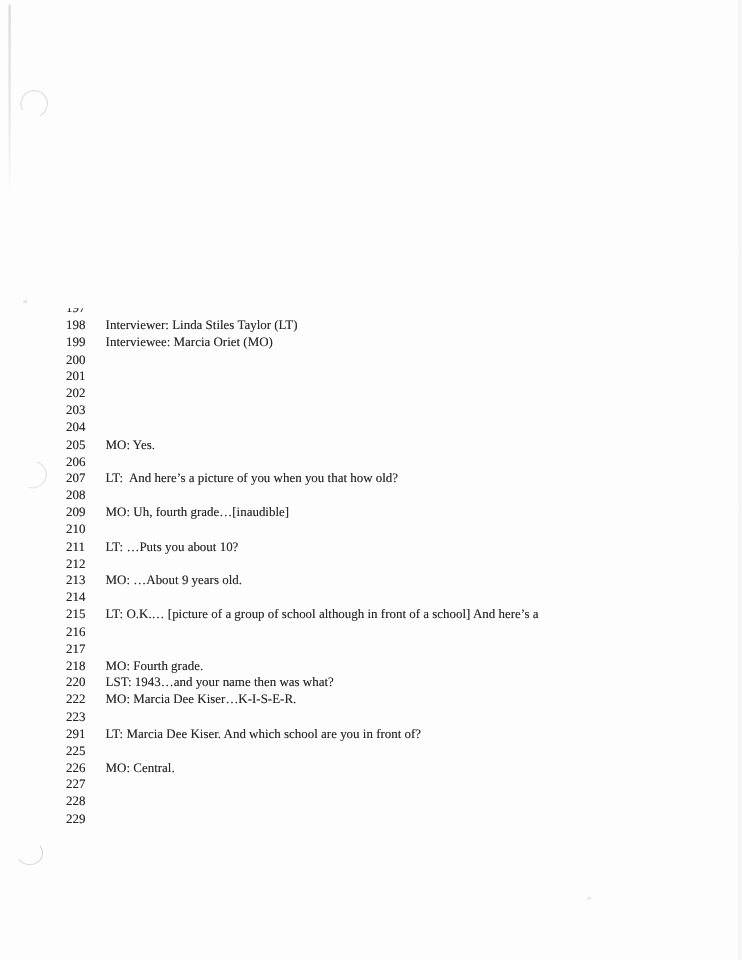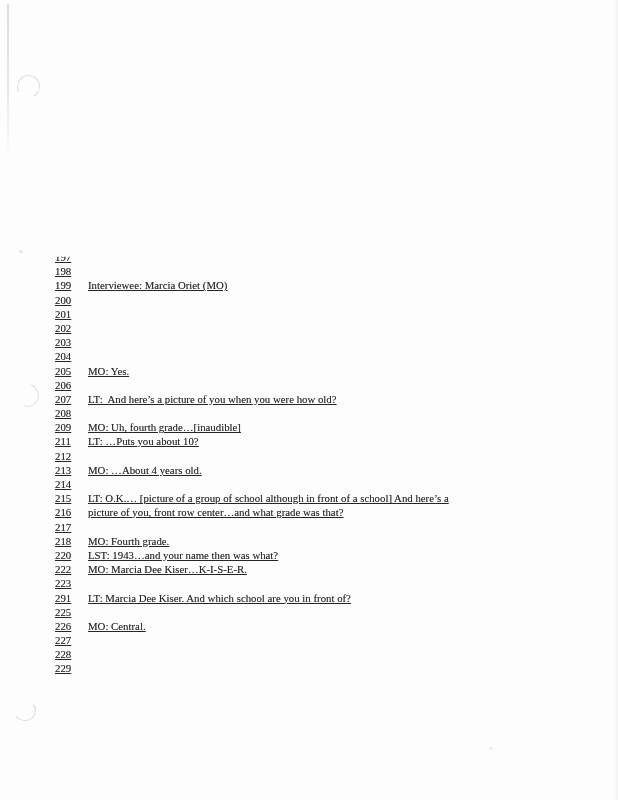--- a/index.html
+++ b/index.html
@@ -79,21 +79,20 @@
     width: 540px;
     color: #262626;
     font-size: 10.8px;
     text-shadow: 0 0 0.5px rgba(40,40,40,0.45);
   }
   .line {
     display: flex;
     height: 14.2px;
     line-height: 14.2px;
     align-items: baseline;
-    text-decoration: underline;
   }
   .num {
     flex: 0 0 33px;
     text-align: left;
     white-space: pre;
   }
   .txt {
     white-space: pre;
   }
   
@@ -113,20 +112,21 @@
   <div class="speck speck1"></div>
   <div class="speck speck2"></div>
 
   <div class="transcript" id="transcript">
       <div class="line clipped">
         <span class="num">197</span>
         <span class="txt"></span>
       </div>
       <div class="line">
         <span class="num">198</span>
+        <span class="txt">Interviewer: Linda Stiles Taylor (LT)</span>
       </div>
       <div class="line">
         <span class="num">199</span>
         <span class="txt">Interviewee: Marcia Oriet (MO)</span>
       </div>
       <div class="line">
         <span class="num">200</span>
         <span class="txt"></span>
       </div>
       <div class="line">
@@ -147,53 +147,56 @@
       <div class="line">
         <span class="num">205</span>
         <span class="txt">MO: Yes.</span>
       </div>
       <div class="line">
         <span class="num">206</span>
         <span class="txt"></span>
       </div>
       <div class="line">
         <span class="num">207</span>
-        <span class="txt">LT:  And here’s a picture of you when you were how old?</span>
+        <span class="txt">LT:  And here’s a picture of you when you that how old?</span>
       </div>
       <div class="line">
         <span class="num">208</span>
         <span class="txt"></span>
       </div>
       <div class="line">
         <span class="num">209</span>
         <span class="txt">MO: Uh, fourth grade…[inaudible]</span>
       </div>
       <div class="line">
+        <span class="num">210</span>
+        <span class="txt"></span>
+      </div>
+      <div class="line">
         <span class="num">211</span>
         <span class="txt">LT: …Puts you about 10?</span>
       </div>
       <div class="line">
         <span class="num">212</span>
         <span class="txt"></span>
       </div>
       <div class="line">
         <span class="num">213</span>
-        <span class="txt">MO: …About 4 years old.</span>
+        <span class="txt">MO: …About 9 years old.</span>
       </div>
       <div class="line">
         <span class="num">214</span>
         <span class="txt"></span>
       </div>
       <div class="line">
         <span class="num">215</span>
         <span class="txt">LT: O.K.… [picture of a group of school although in front of a school] And here’s a</span>
       </div>
       <div class="line">
         <span class="num">216</span>
-        <span class="txt">picture of you, front row center…and what grade was that?</span>
       </div>
       <div class="line">
         <span class="num">217</span>
         <span class="txt"></span>
       </div>
       <div class="line">
         <span class="num">218</span>
         <span class="txt">MO: Fourth grade.</span>
       </div>
       <div class="line">

